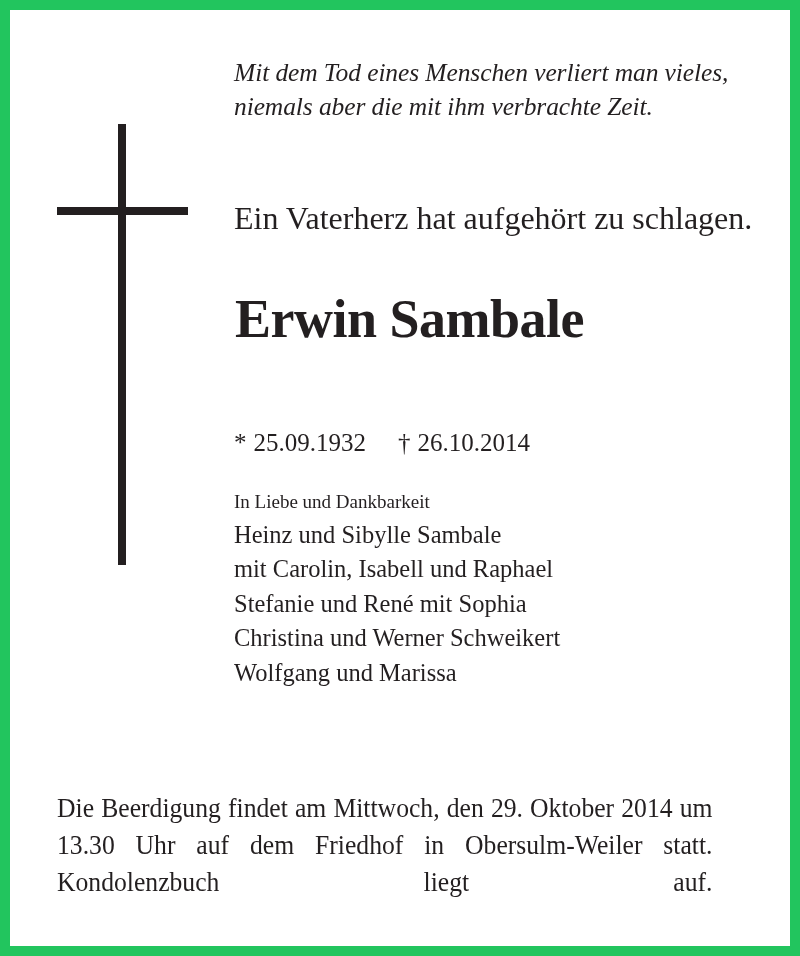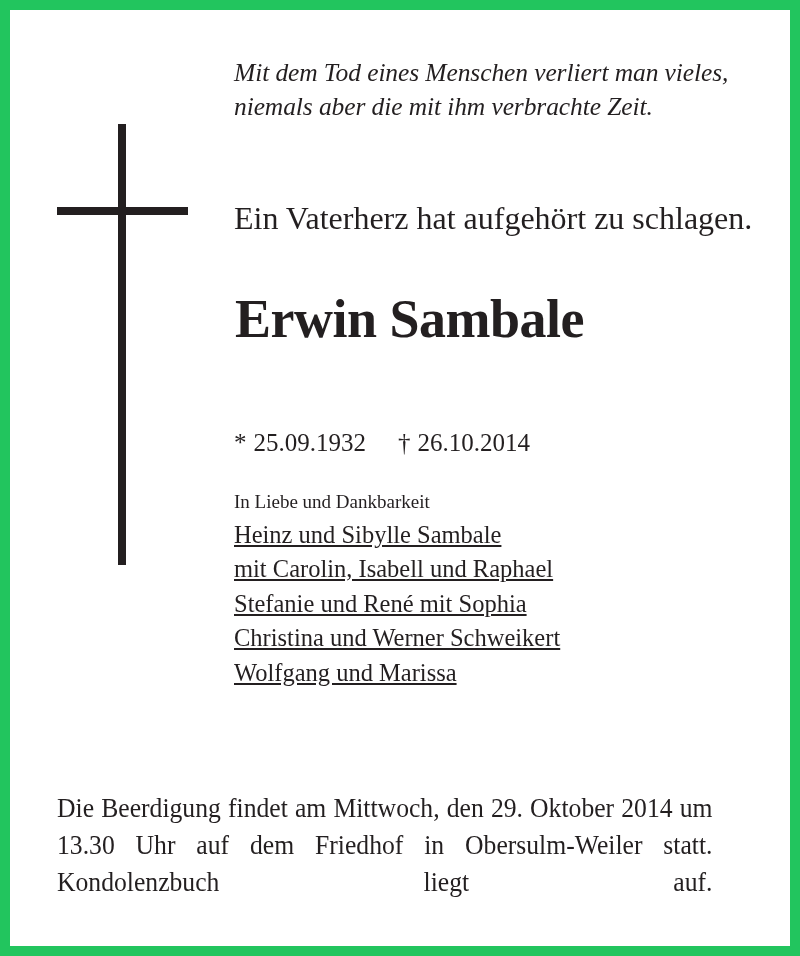--- a/index.html
+++ b/index.html
@@ -124,21 +124,20 @@
     margin-top: 8px;
   }
 
   #mourners {
     position: absolute;
     left: 0;
     top: 508px;
     width: 546px;
     font-size: 24.5px;
     line-height: 34.4px;
-    text-decoration: underline;
   }
   #mourners .mourner-line { display: block; white-space: nowrap; }
 
   
   #funeral-details {
     position: absolute;
     left: 47px;
     top: 780px;
     width: 690px;
     font-size: 27px;

